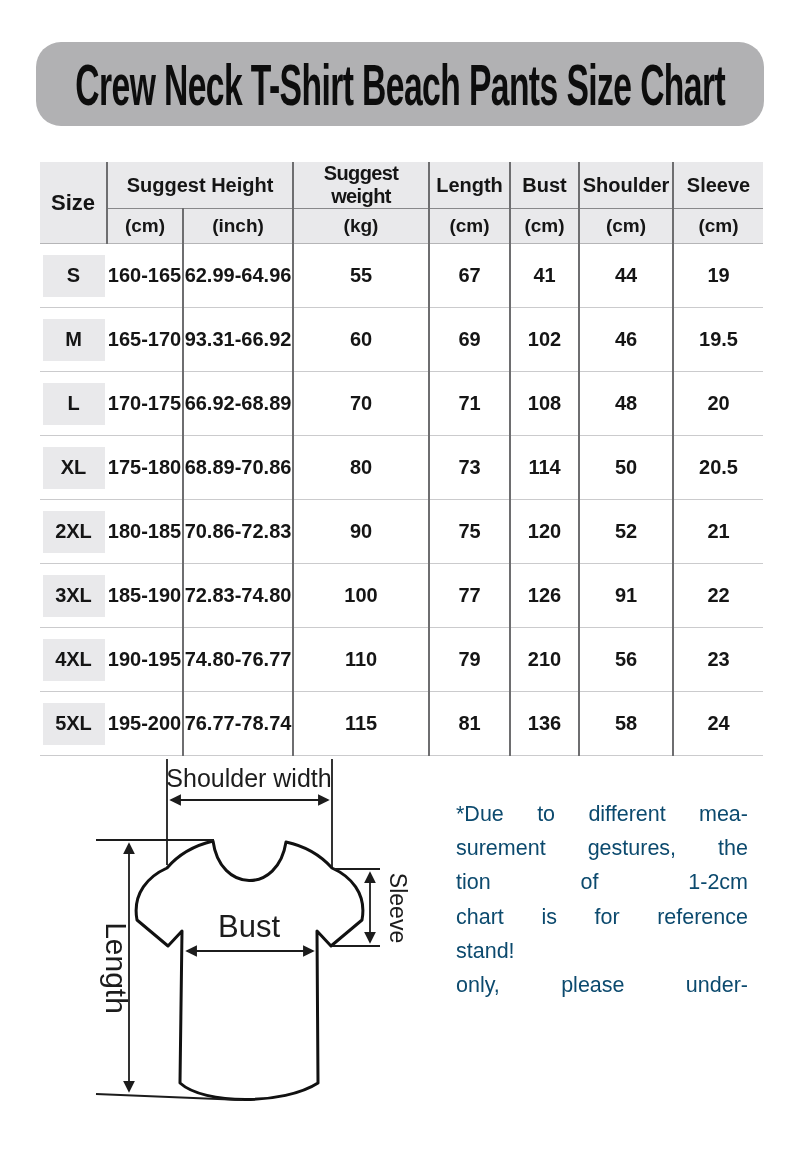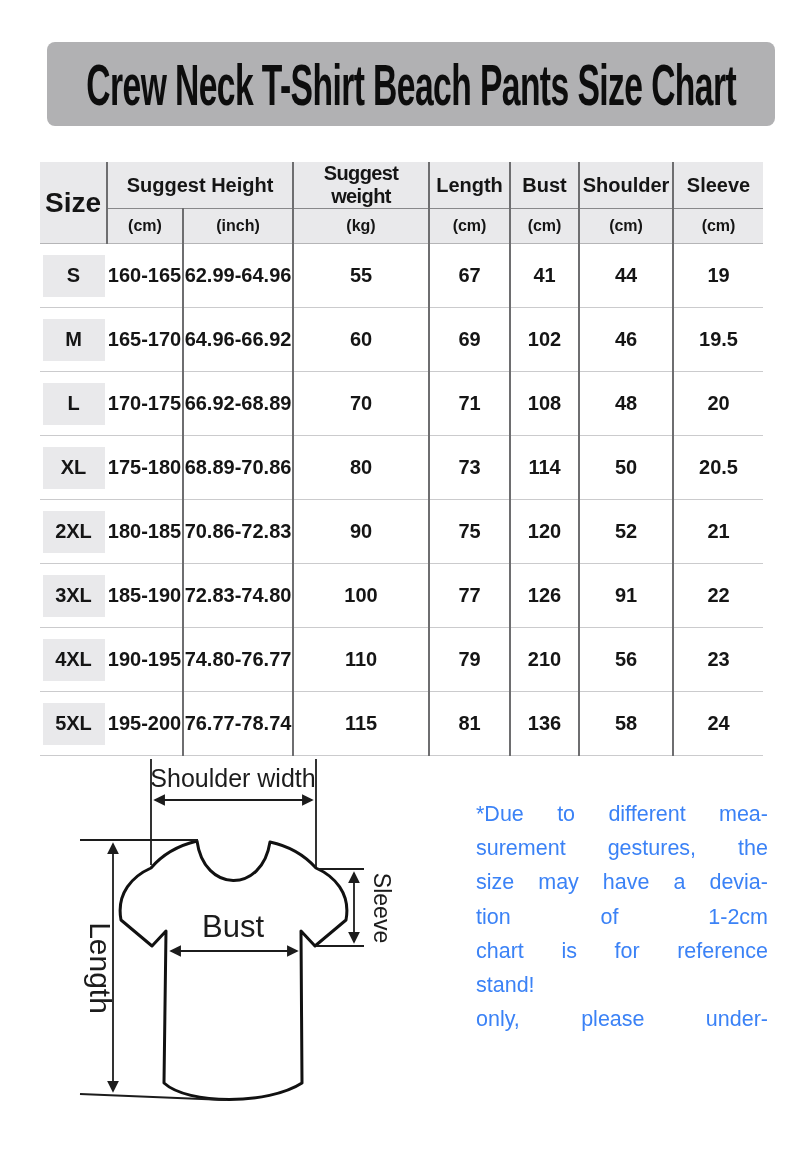--- a/index.html
+++ b/index.html
@@ -1,54 +1,54 @@
 <!DOCTYPE html>
 <html><head>
 <meta charset="utf-8">
 <style>
   html,body{margin:0;padding:0;background:#ffffff;}
   #page{position:relative;width:800px;height:1167px;background:#ffffff;overflow:hidden;
         font-family:"Liberation Sans",sans-serif;color:#1a1a1a;}
 
   
   .banner{position:absolute;left:36px;top:42px;width:728px;height:84px;
-          background:#b1b1b3;border-radius:8px;
-          display:flex;align-items:center;justify-content:center;margin-left:11px;}
+          background:#b1b1b3;border-radius:25px;
+          display:flex;align-items:center;justify-content:center;}
   .banner-text{font-size:58px;font-weight:bold;color:#0d0d0d;white-space:nowrap;
                letter-spacing:-1px;transform:scaleX(0.58);transform-origin:50% 50%;}
 
   
   table.size-table{position:absolute;left:40px;top:162px;width:723px;
                    border-collapse:collapse;table-layout:fixed;}
   .size-table col.c1{width:67px}.size-table col.c2{width:76px}.size-table col.c3{width:110px}
   .size-table col.c4{width:136px}.size-table col.c5{width:81px}.size-table col.c6{width:69px}
   .size-table col.c7{width:94px}.size-table col.c8{width:90px}
   .size-table th,.size-table td{padding:0;text-align:center;vertical-align:middle;
                    font-weight:bold;color:#151515;}
   .size-table thead th{background:#e9e9eb;}
   .hrow1 th{height:44px;font-size:20px;}
-  .hrow2 th{height:34px;font-size:16px;border-top:1.5px solid #88888a;border-bottom:1.5px solid #b5b5b7;}
-  th.size-head{font-size:28px;border-bottom:1.5px solid #b5b5b7;}
+  .hrow2 th{height:34px;font-size:19px;border-top:1.5px solid #88888a;border-bottom:1.5px solid #b5b5b7;}
+  th.size-head{font-size:22px;border-bottom:1.5px solid #b5b5b7;}
   .th-sw{font-size:19px;letter-spacing:-0.6px;}
   .vr{border-right:2px solid #6e6e70;}
   .size-table tbody td{height:63px;font-size:20px;border-bottom:1.5px solid #cbcbcd;}
   td.c-size .chip{width:62px;height:42px;margin:0 auto;background:#e9e9eb;
                   display:flex;align-items:center;justify-content:center;font-size:20px;}
   .red{color:#cc2422;}
 
   
-  .diagram{position:absolute;left:58px;top:753px;width:400px;height:405px;}
+  .diagram{position:absolute;left:74px;top:753px;width:400px;height:405px;}
   .diagram svg{display:block;}
   .meas{stroke:#1c1c1c;stroke-width:1.8;fill:none;}
   .shirt{stroke:#111;stroke-width:3;fill:none;stroke-linejoin:round;stroke-linecap:round;}
   .dlabel{fill:#1c1c1c;font-family:"Liberation Sans",sans-serif;}
 
   
-  .note{position:absolute;left:456px;top:797px;width:292px;color:#3b82f6;
-        font-size:21.5px;line-height:34.2px;margin-left:20px;}
+  .note{position:absolute;left:456px;top:797px;width:292px;color:#0c4a6e;
+        font-size:21.5px;line-height:34.2px;}
   .note-line{text-align:justify;text-align-last:justify;text-justify:inter-character;}
   .note-line.last{text-align-last:left;}
 </style>
 </head>
 <body>
 
 <div id="page">
 
   <div class="banner">
     <div class="banner-text">Crew Neck T-Shirt Beach Pants Size Chart</div>
@@ -96,21 +96,21 @@
         <td class="vr">67</td>
         <td class="vr">41</td>
         <td class="vr">44</td>
         <td>19</td>
       </tr>
       <tr>
         <td class="c-size">
             <div class="chip">M</div>
           </td>
         <td class="vr">165-170</td>
-        <td class="vr red">64.96-66.92</td>
+        <td class="vr red">93.31-66.92</td>
         <td class="vr">60</td>
         <td class="vr">69</td>
         <td class="vr">102</td>
         <td class="vr">46</td>
         <td>19.5</td>
       </tr>
       <tr>
         <td class="c-size">
             <div class="chip">L</div>
           </td>
@@ -232,20 +232,19 @@
         <line class="meas" x1="258" y1="193" x2="306" y2="193"></line>
         <line class="meas" x1="296" y1="120" x2="296" y2="189" marker-start="url(#ah)" marker-end="url(#ah)"></line>
         <text class="dlabel" font-size="23" text-anchor="middle" transform="translate(316,155) rotate(90)">Sleeve</text>
       </g>
     </svg>
   </div>
 
   <div class="note">
     <div class="note-line">*Due to different mea-</div>
     <div class="note-line">surement gestures, the</div>
-    <div class="note-line">size may have a devia-</div>
     <div class="note-line">tion of 1-2cm</div>
     <div class="note-line">chart is for reference</div>
     <div class="note-line last">stand!</div>
     <div class="note-line">only, please under-</div>
   </div>
 
 </div>
 
 </body></html>

